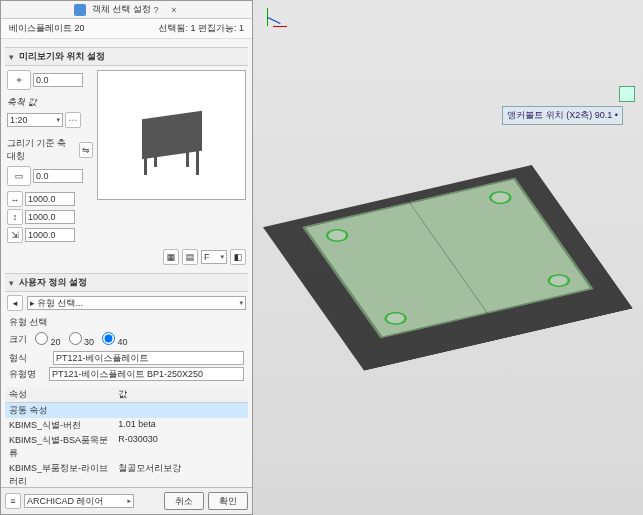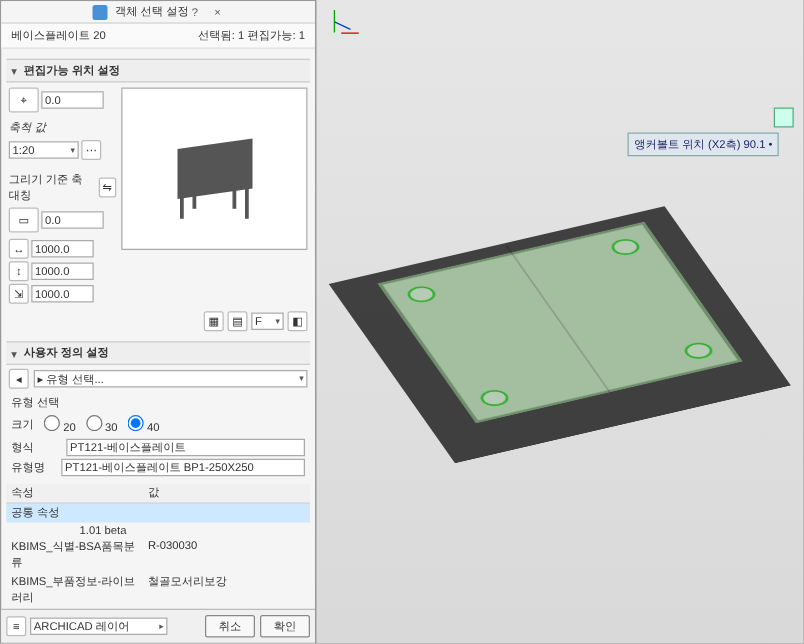--- a/index.html
+++ b/index.html
@@ -84,21 +84,21 @@
 
   <div class="subhead">
     <span>베이스플레이트 20</span>
     <span>선택됨: 1 편집가능: 1</span>
   </div>
 
   <div class="pane">
 
     <div class="section-hdr">
       <span class="arrow">▾</span>
-      <span class="txt">편집가능 위치 설정</span>
+      <span class="txt">미리보기와 위치 설정</span>
     </div>
 
     <div class="preview-settings">
       <div class="pv-controls">
         <div class="row">
           <span class="icon24">⌖</span>
           <span class="fakeinput">0.0</span>
         </div>
         <div class="row" style="margin-top:3px;font-style:italic;">
           <span class="label-s">축척 값</span>
@@ -189,20 +189,21 @@
     <div class="tbl">
       <div class="th">
         <div class="c1">속성</div>
         <div class="c2">값</div>
       </div>
       <div class="tr hl">
           <div class="c1">공통 속성</div>
           <div class="c2"></div>
         </div>
       <div class="tr">
+          <div class="c1">KBIMS_식별-버전</div>
           <div class="c2">1.01 beta</div>
         </div>
       <div class="tr">
           <div class="c1">KBIMS_식별-BSA품목분류</div>
           <div class="c2">R-030030</div>
         </div>
       <div class="tr">
           <div class="c1">KBIMS_부품정보-라이브러리</div>
           <div class="c2">철골모서리보강</div>
         </div>

